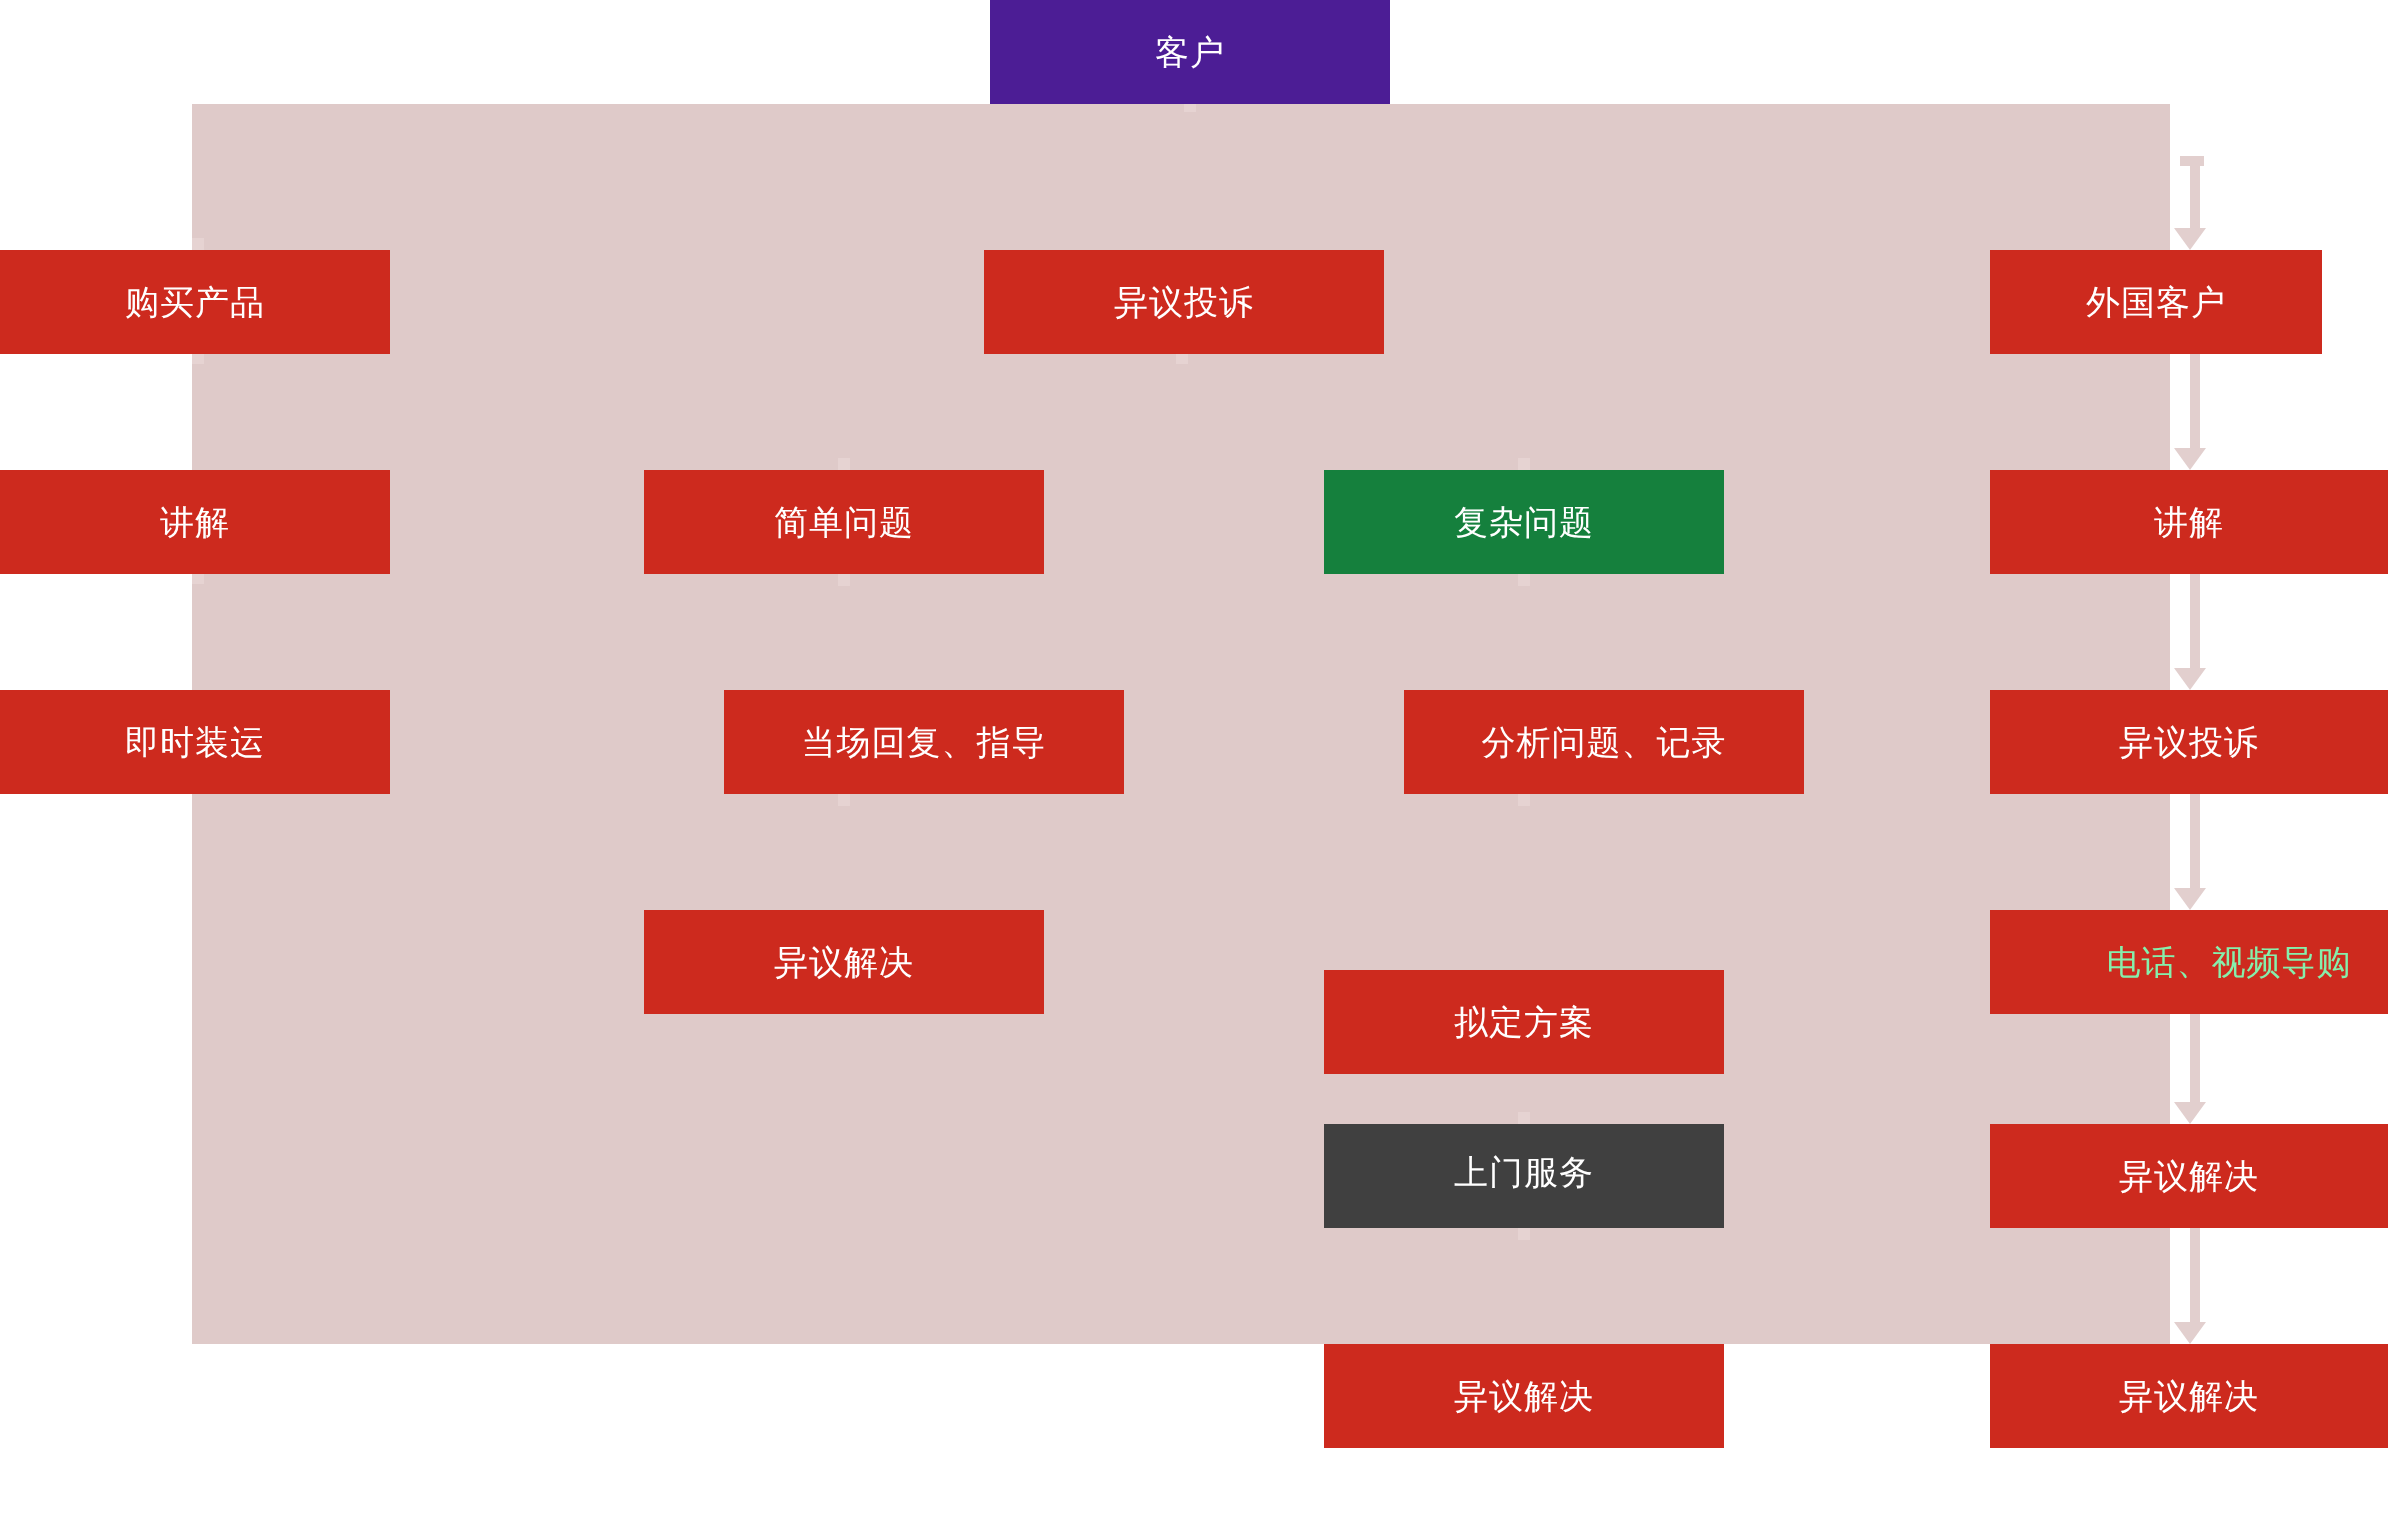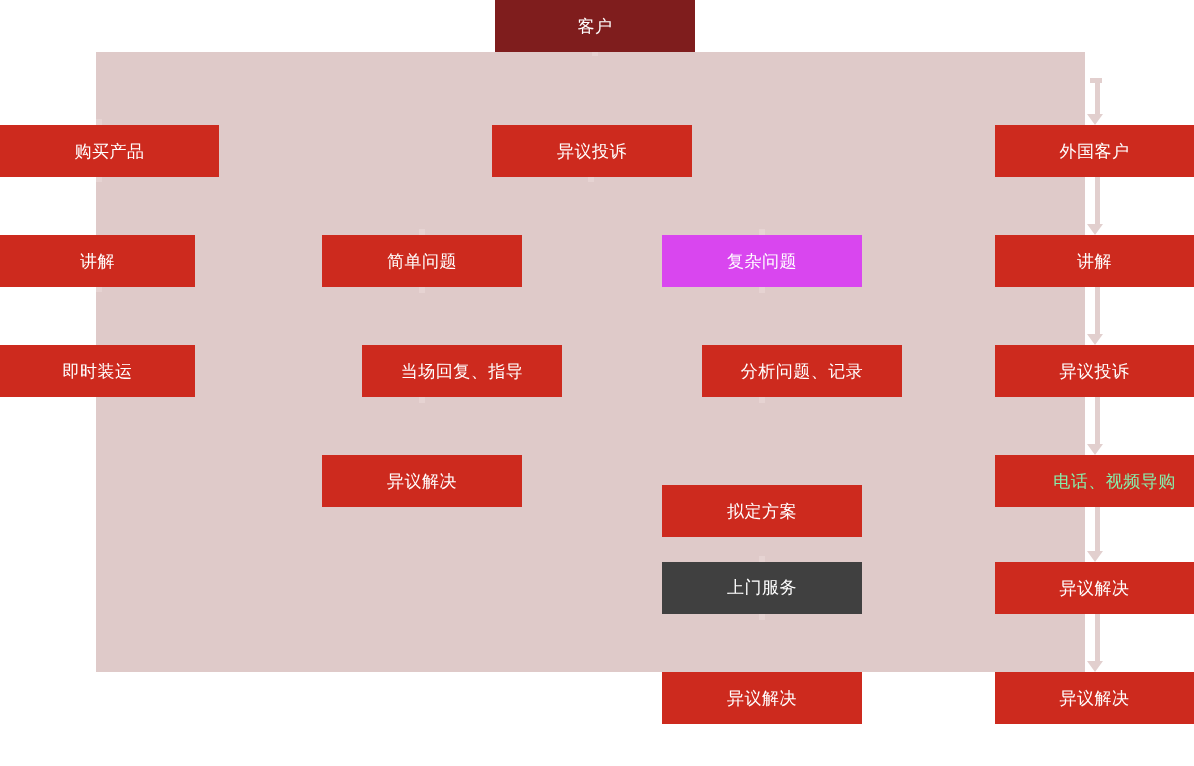--- a/index.html
+++ b/index.html
@@ -85,32 +85,32 @@
     <div class="arrow-line" style="left: 1095px; top: 177px; height: 47px; background: rgb(226, 207, 206);"></div>
     <div class="arrow-head" style="left: 1087px; top: 224px; border-top-color: rgb(226, 207, 206);"></div>
     <div class="arrow-line" style="left: 1095px; top: 287px; height: 47px; background: rgb(226, 207, 206);"></div>
     <div class="arrow-head" style="left: 1087px; top: 334px; border-top-color: rgb(226, 207, 206);"></div>
     <div class="arrow-line" style="left: 1095px; top: 397px; height: 47px; background: rgb(226, 207, 206);"></div>
     <div class="arrow-head" style="left: 1087px; top: 444px; border-top-color: rgb(226, 207, 206);"></div>
     <div class="arrow-line" style="left: 1095px; top: 507px; height: 44px; background: rgb(226, 207, 206);"></div>
     <div class="arrow-head" style="left: 1087px; top: 551px; border-top-color: rgb(226, 207, 206);"></div>
     <div class="arrow-line" style="left: 1095px; top: 614px; height: 47px; background: rgb(226, 207, 206);"></div>
     <div class="arrow-head" style="left: 1087px; top: 661px; border-top-color: rgb(226, 207, 206);"></div>
-    <div class="node" style="left: 495px; top: 0px; width: 200px; height: 52px; background: #7f1d1d; color: rgb(255, 255, 255);">客户</div>
-    <div class="node" style="left: 0px; top: 125px; width: 219px; height: 52px; background: rgb(205, 42, 30); color: rgb(255, 255, 255);">购买产品</div>
+    <div class="node" style="left: 495px; top: 0px; width: 200px; height: 52px; background: #4c1d95; color: rgb(255, 255, 255);">客户</div>
+    <div class="node" style="left: 0px; top: 125px; width: 195px; height: 52px; background: rgb(205, 42, 30); color: rgb(255, 255, 255);">购买产品</div>
     <div class="node" style="left: 0px; top: 235px; width: 195px; height: 52px; background: rgb(205, 42, 30); color: rgb(255, 255, 255);">讲解</div>
     <div class="node" style="left: 0px; top: 345px; width: 195px; height: 52px; background: rgb(205, 42, 30); color: rgb(255, 255, 255);">即时装运</div>
     <div class="node" style="left: 492px; top: 125px; width: 200px; height: 52px; background: rgb(205, 42, 30); color: rgb(255, 255, 255);">异议投诉</div>
     <div class="node" style="left: 322px; top: 235px; width: 200px; height: 52px; background: rgb(205, 42, 30); color: rgb(255, 255, 255);">简单问题</div>
     <div class="node" style="left: 322px; top: 345px; width: 200px; height: 52px; background: rgb(205, 42, 30); color: rgb(255, 255, 255); margin-left: 40px;">当场回复、指导</div>
     <div class="node" style="left: 322px; top: 455px; width: 200px; height: 52px; background: rgb(205, 42, 30); color: rgb(255, 255, 255);">异议解决</div>
-    <div class="node" style="left: 662px; top: 235px; width: 200px; height: 52px; background: #d946ef; color: rgb(255, 255, 255);">复杂问题</div>
+    <div class="node" style="left: 662px; top: 235px; width: 200px; height: 52px; background: #15803d; color: rgb(255, 255, 255);">复杂问题</div>
     <div class="node" style="left: 662px; top: 345px; width: 200px; height: 52px; background: rgb(205, 42, 30); color: rgb(255, 255, 255); margin-left: 40px;">分析问题、记录</div>
     <div class="node" style="left: 662px; top: 455px; width: 200px; height: 52px; background: rgb(205, 42, 30); color: rgb(255, 255, 255); margin-top: 30px;">拟定方案</div>
     <div class="node" style="left: 662px; top: 562px; width: 200px; height: 52px; background: #404040; color: rgb(255, 255, 255); font-family: Liberation Mono, monospace;">上门服务</div>
     <div class="node" style="left: 662px; top: 672px; width: 200px; height: 52px; background: rgb(205, 42, 30); color: rgb(255, 255, 255);">异议解决</div>
-    <div class="node" style="left: 995px; top: 125px; width: 199px; height: 52px; background: rgb(205, 42, 30); color: rgb(255, 255, 255);">外国客户</div>
+    <div class="node" style="left: 995px; top: 125px; width: 166px; height: 52px; background: rgb(205, 42, 30); color: rgb(255, 255, 255);">外国客户</div>
     <div class="node" style="left: 995px; top: 235px; width: 199px; height: 52px; background: rgb(205, 42, 30); color: rgb(255, 255, 255);">讲解</div>
     <div class="node" style="left: 995px; top: 345px; width: 199px; height: 52px; background: rgb(205, 42, 30); color: rgb(255, 255, 255);">异议投诉</div>
     <div class="node" style="left: 995px; top: 455px; width: 239px; height: 52px; background: rgb(205, 42, 30); color: #86efac;">电话、视频导购</div>
     <div class="node" style="left: 995px; top: 562px; width: 199px; height: 52px; background: rgb(205, 42, 30); color: rgb(255, 255, 255);">异议解决</div>
     <div class="node" style="left: 995px; top: 672px; width: 199px; height: 52px; background: rgb(205, 42, 30); color: rgb(255, 255, 255);">异议解决</div>
   </div>
 
 </body></html>

